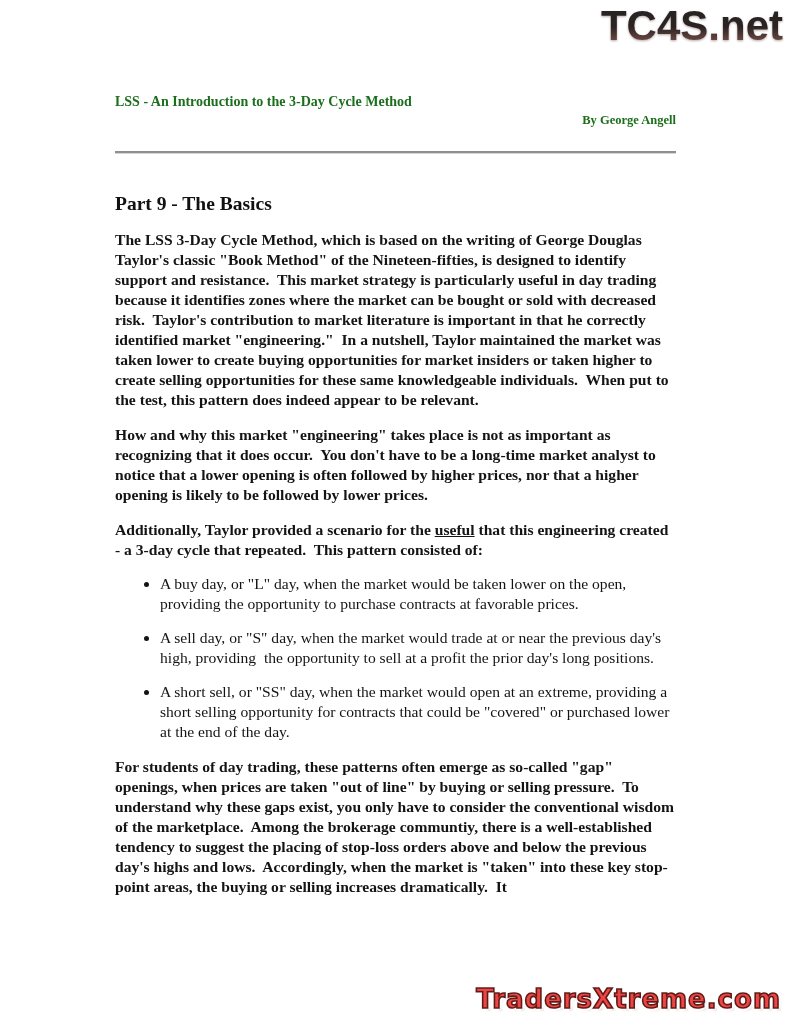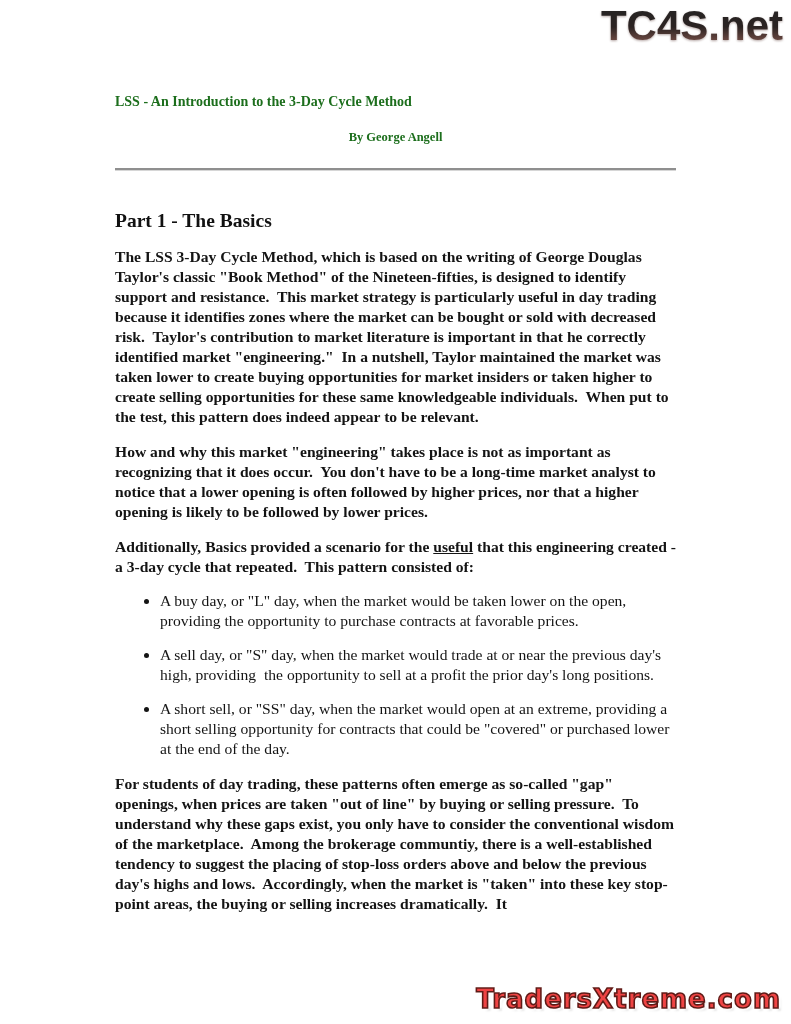--- a/index.html
+++ b/index.html
@@ -32,22 +32,22 @@
   .content {
     position:absolute; left:115px; top:0; width:561px;
   }
   .doc-title {
     margin-top:94px;
     font-size:14px;
     font-weight:bold;
     color:#1c6e1c;
   }
   .byline {
-    margin-top:20px;
-    text-align:center;
+    margin-top:3px;
+    text-align:right;
     font-size:12.5px;
     font-weight:bold;
     color:#1c6e1c;
   }
   .rule {
     margin-top:23px;
     height:2px;
     background:#8f8f8f;
     box-shadow:0 1px 0 #d6d6d6;
     border:none;
@@ -127,27 +127,27 @@
   <div class="top-logo">TC4S.net</div>
 
   <div class="content">
 
     <h1 class="doc-title">LSS - An Introduction to the 3-Day Cycle Method</h1>
 
     <div class="byline">By George Angell</div>
 
     <div class="rule"></div>
 
-    <h2 class="section-heading">Part 1 - The Basics</h2>
+    <h2 class="section-heading">Part 9 - The Basics</h2>
 
     <p class="body-text">The LSS 3-Day Cycle Method, which is based on the writing of George Douglas Taylor's classic "Book Method" of the Nineteen-fifties, is designed to identify support and resistance.  This market strategy is particularly useful in day trading because it identifies zones where the market can be bought or sold with decreased risk.  Taylor's contribution to market literature is important in that he correctly identified market "engineering."  In a nutshell, Taylor maintained the market was taken lower to create buying opportunities for market insiders or taken higher to create selling opportunities for these same knowledgeable individuals.  When put to the test, this pattern does indeed appear to be relevant.</p>
 
     <p class="body-text">How and why this market "engineering" takes place is not as important as recognizing that it does occur.  You don't have to be a long-time market analyst to notice that a lower opening is often followed by higher prices, nor that a higher opening is likely to be followed by lower prices.</p>
 
-    <p class="body-text"><span>Additionally, Basics provided a scenario for the </span><span class="u">useful</span><span> that this engineering created - a 3-day cycle that repeated.  This pattern consisted of:</span></p>
+    <p class="body-text"><span>Additionally, Taylor provided a scenario for the </span><span class="u">useful</span><span> that this engineering created - a 3-day cycle that repeated.  This pattern consisted of:</span></p>
 
     <ul class="cycle-list">
       <li>A buy day, or "L" day, when the market would be taken lower on the open, providing the opportunity to purchase contracts at favorable prices.</li>
       <li>A sell day, or "S" day, when the market would trade at or near the previous day's high, providing  the opportunity to sell at a profit the prior day's long positions.</li>
       <li>A short sell, or "SS" day, when the market would open at an extreme, providing a short selling opportunity for contracts that could be "covered" or purchased lower at the end of the day.</li>
     </ul>
 
     <p class="body-text">For students of day trading, these patterns often emerge as so-called "gap" openings, when prices are taken "out of line" by buying or selling pressure.  To understand why these gaps exist, you only have to consider the conventional wisdom of the marketplace.  Among the brokerage communtiy, there is a well-established tendency to suggest the placing of stop-loss orders above and below the previous day's highs and lows.  Accordingly, when the market is "taken" into these key stop-point areas, the buying or selling increases dramatically.  It</p>
 
   </div>

